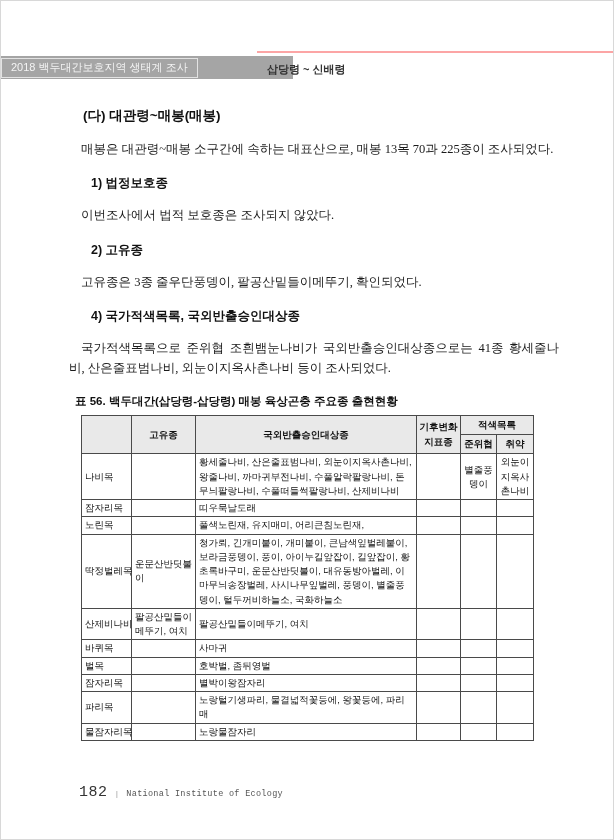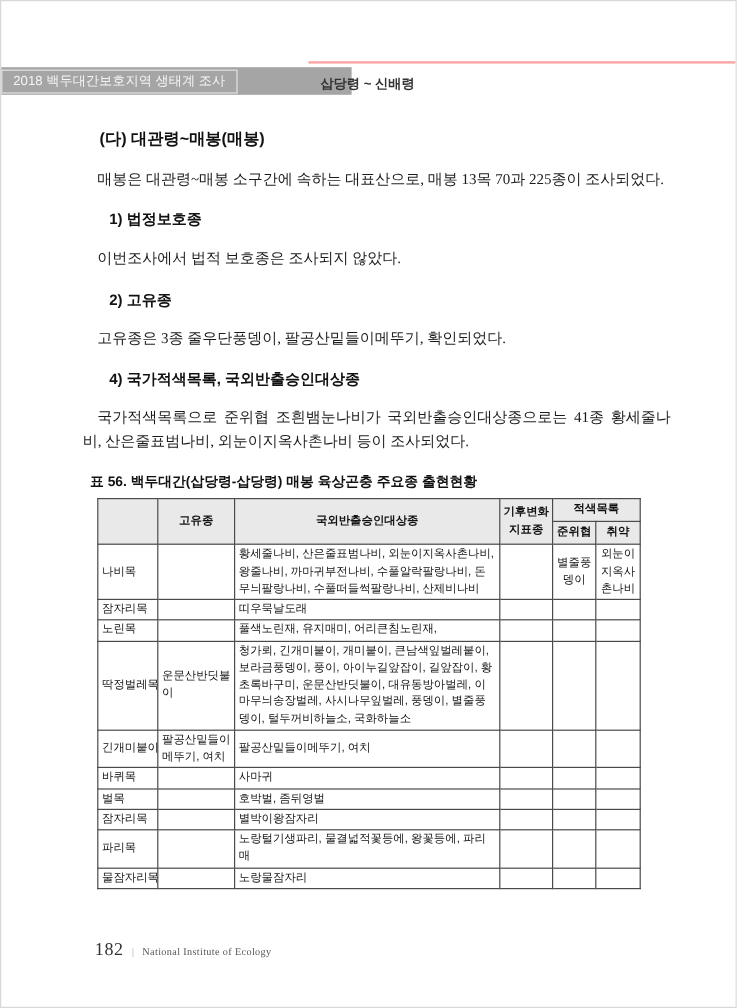--- a/index.html
+++ b/index.html
@@ -81,21 +81,21 @@
     padding: 2px 1px;
   }
   td.c-order { white-space: nowrap; padding-left: 4px; }
   td.c-endemic { text-align: left; }
   td.c-species { text-align: left; padding: 2px 5px; }
   td.c-center { text-align: center; }
   
   .footer {
     position: absolute; top: 783px; left: 78px;
     display: flex; align-items: baseline;
-    font-family: Liberation Serif, serif;
+    font-family: Liberation Mono, monospace;
   }
   .footer .pageno { font-size: 15px; color: #333; letter-spacing: 0.5px; }
   .footer .sep { font-size: 8px; color: #999; margin: 0 7px; }
   .footer .inst { font-size: 8.5px; color: #555; letter-spacing: 0.3px; }
 </style>
 </head>
 <body>
 
 <div class="page">
 
@@ -173,21 +173,21 @@
           </tr>
           <tr>
             <td class="c-order">딱정벌레목</td>
             <td class="c-endemic">운문산반딧불이</td>
             <td class="c-species">청가뢰, 긴개미붙이, 개미붙이, 큰남색잎벌레붙이, 보라금풍뎅이, 풍이, 아이누길앞잡이, 길앞잡이, 황초록바구미, 운문산반딧불이, 대유동방아벌레, 이마무늬송장벌레, 사시나무잎벌레, 풍뎅이, 별줄풍뎅이, 털두꺼비하늘소, 국화하늘소</td>
             <td class="c-center"></td>
             <td class="c-center"></td>
             <td class="c-center"></td>
           </tr>
           <tr>
-            <td class="c-order">긴개미붙이</td>
+            <td class="c-order">산제비나비</td>
             <td class="c-endemic">팔공산밑들이메뚜기, 여치</td>
             <td class="c-species">팔공산밑들이메뚜기, 여치</td>
             <td class="c-center"></td>
             <td class="c-center"></td>
             <td class="c-center"></td>
           </tr>
           <tr>
             <td class="c-order">바퀴목</td>
             <td class="c-endemic"></td>
             <td class="c-species">사마귀</td>

